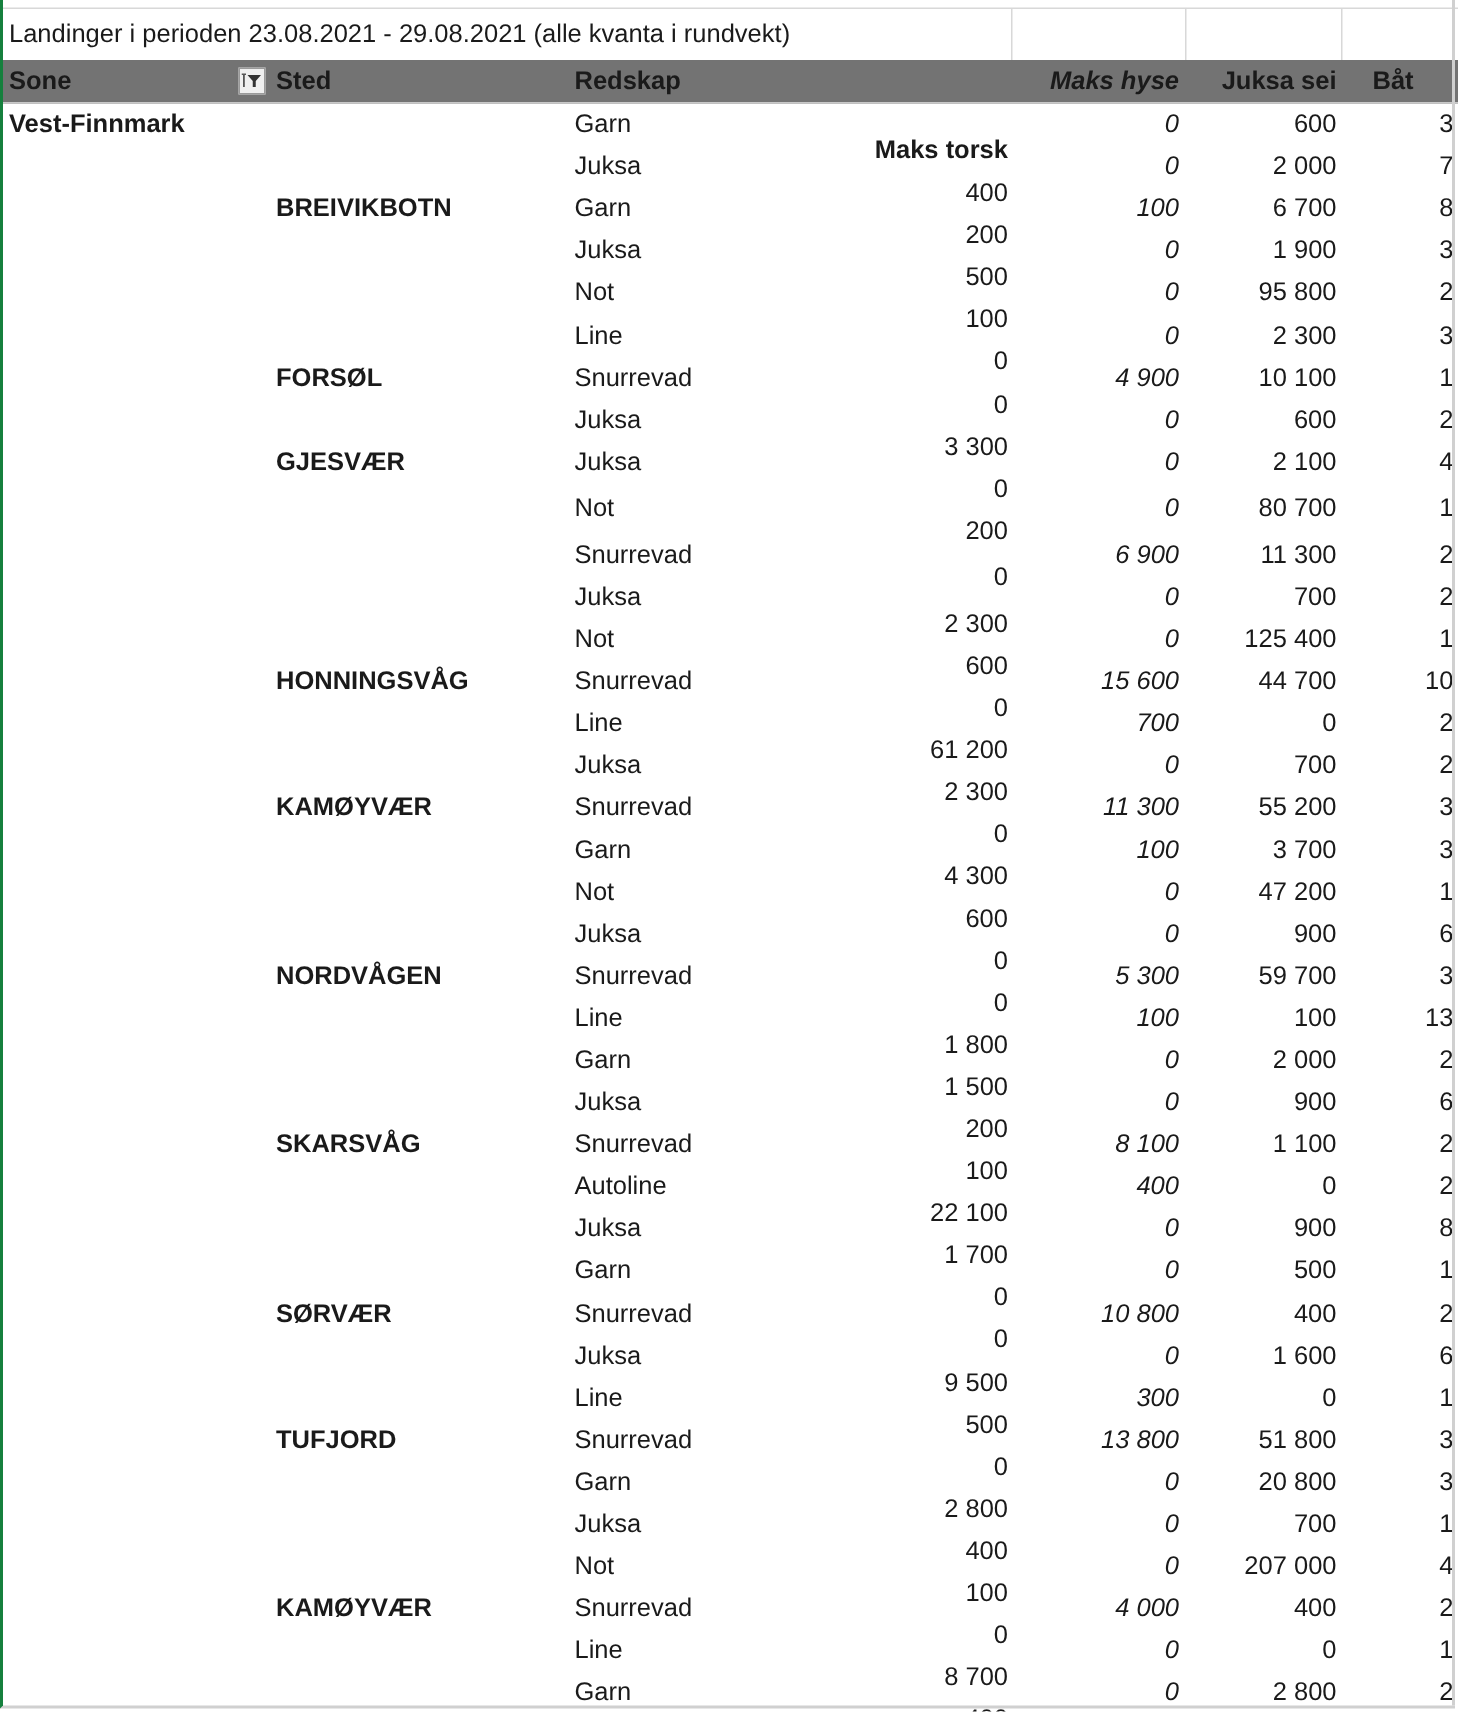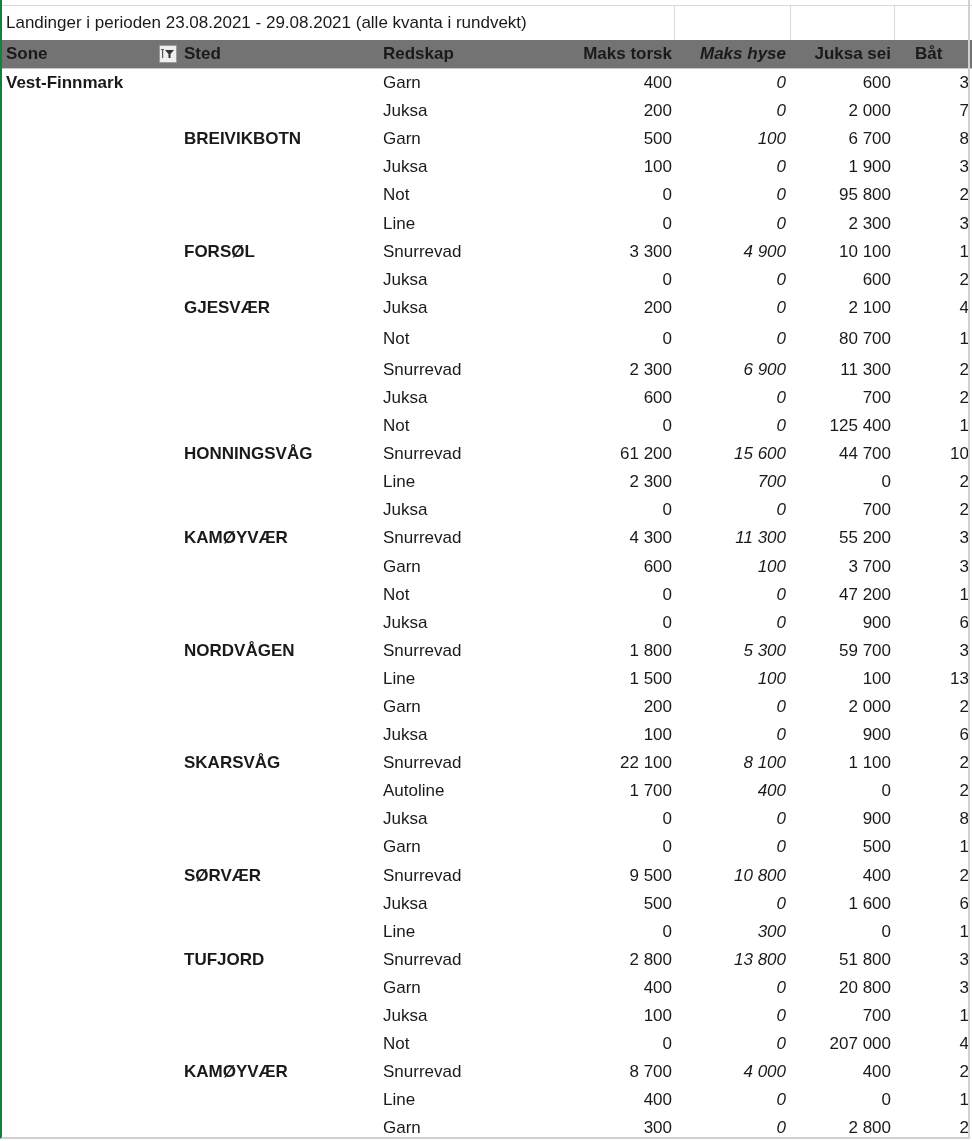--- a/index.html
+++ b/index.html
@@ -19,21 +19,21 @@
   .header-row {
     position: absolute; left: 0; top: 40px; width: 970px; height: 28px;
     background: #737373; border-bottom: 1px solid #c8c8c8;
     font-weight: bold; font-size: 17px;
   }
   .cell { position: absolute; top: 0; height: 100%; display: flex; align-items: center; white-space: nowrap; }
   .c-sone { left: 4px; width: 150px; }
   .c-filter { left: 156px; width: 20px; justify-content: center; }
   .c-sted { left: 182px; width: 190px; }
   .c-redskap { left: 381px; width: 150px; }
-  .c-torsk { left: 540px; width: 130px; justify-content: flex-end; }
+  .c-torsk { left: 540px; width: 130px; justify-content: flex-end; margin-top: 46px; }
   .c-hyse { left: 676px; width: 108px; justify-content: flex-end; font-style: italic; }
   .c-sei { left: 790px; width: 99px; justify-content: flex-end; }
   .c-bat { left: 895px; width: 72px; justify-content: flex-end; }
   .header-row .c-bat { justify-content: flex-start; left: 913px; }
   .filter-btn {
     width: 18px; height: 18px; border: 1px solid #9a9a9a; background: #efefef;
     display: flex; align-items: center; justify-content: center; box-sizing: border-box;
   }
   .filter-btn svg { display: block; }
   .body-rows { position: absolute; left: 0; top: 69px; width: 970px; }

